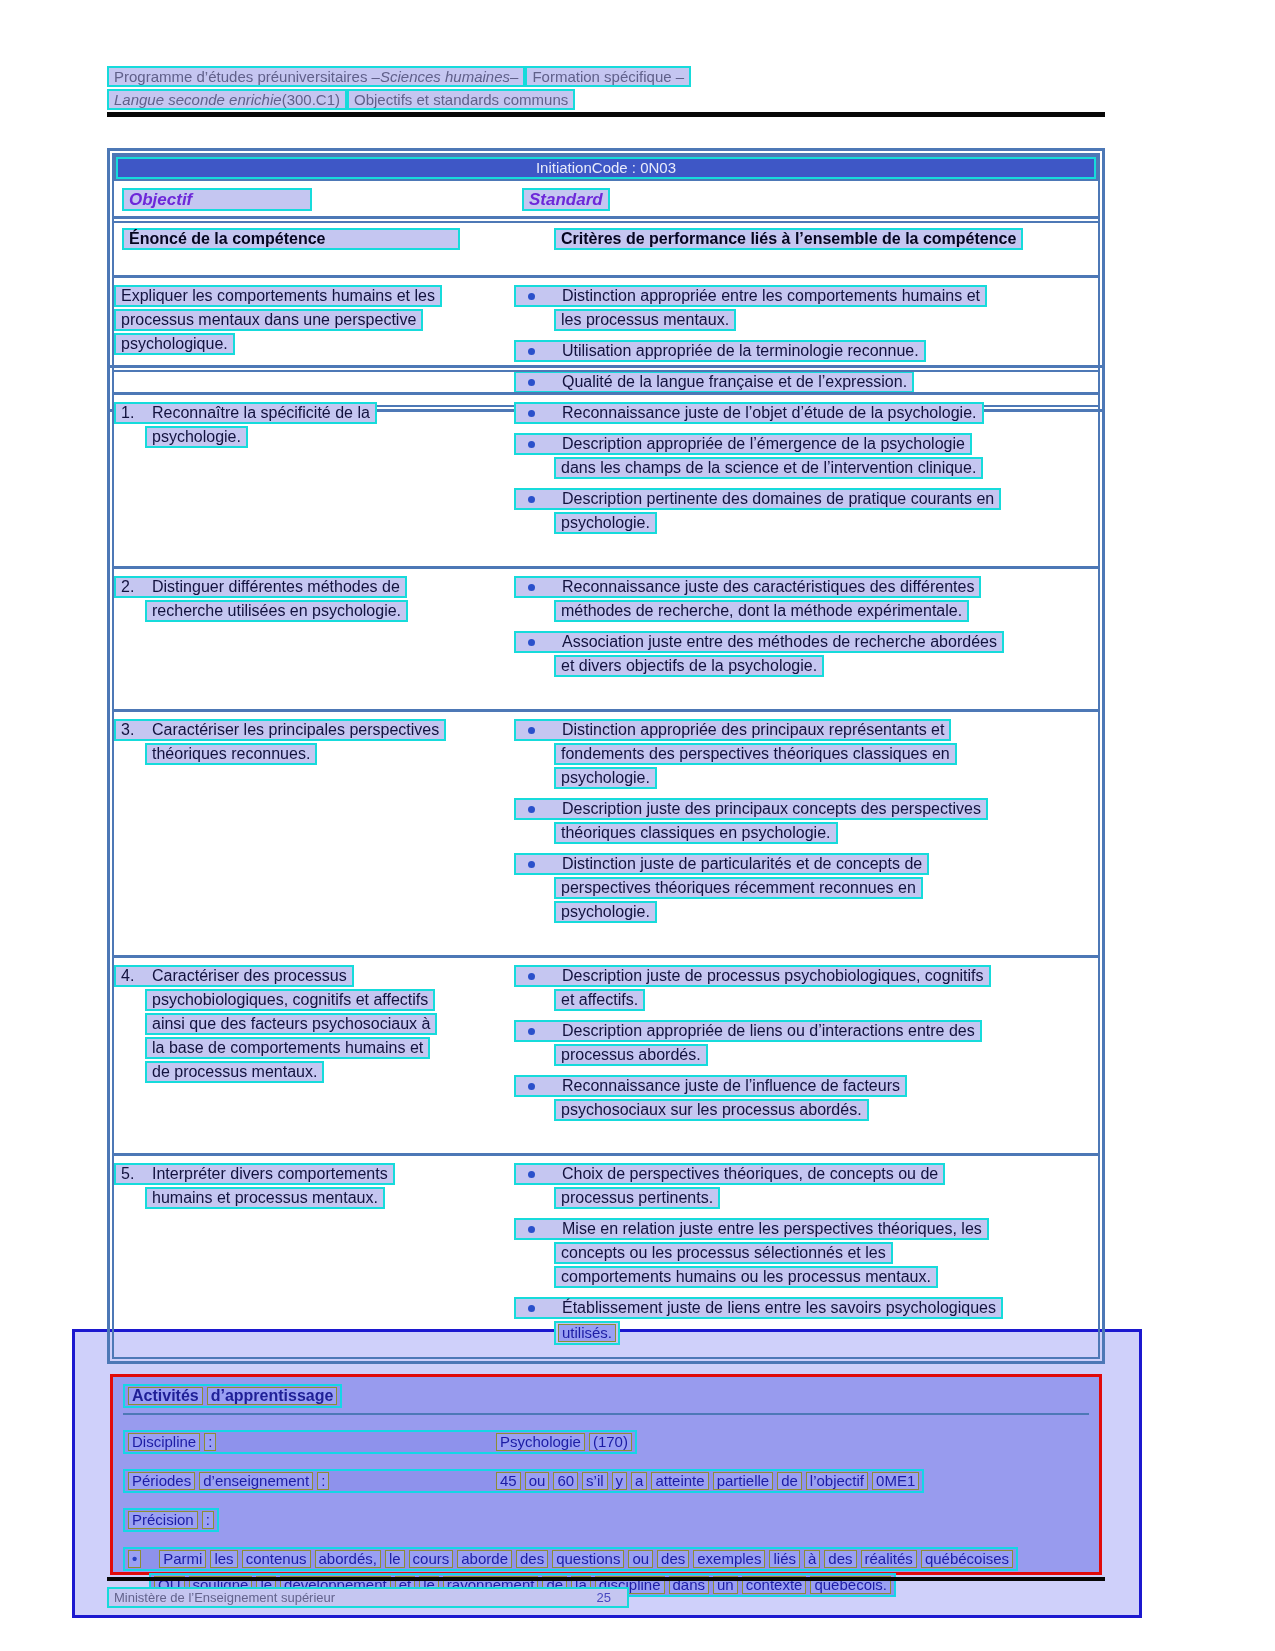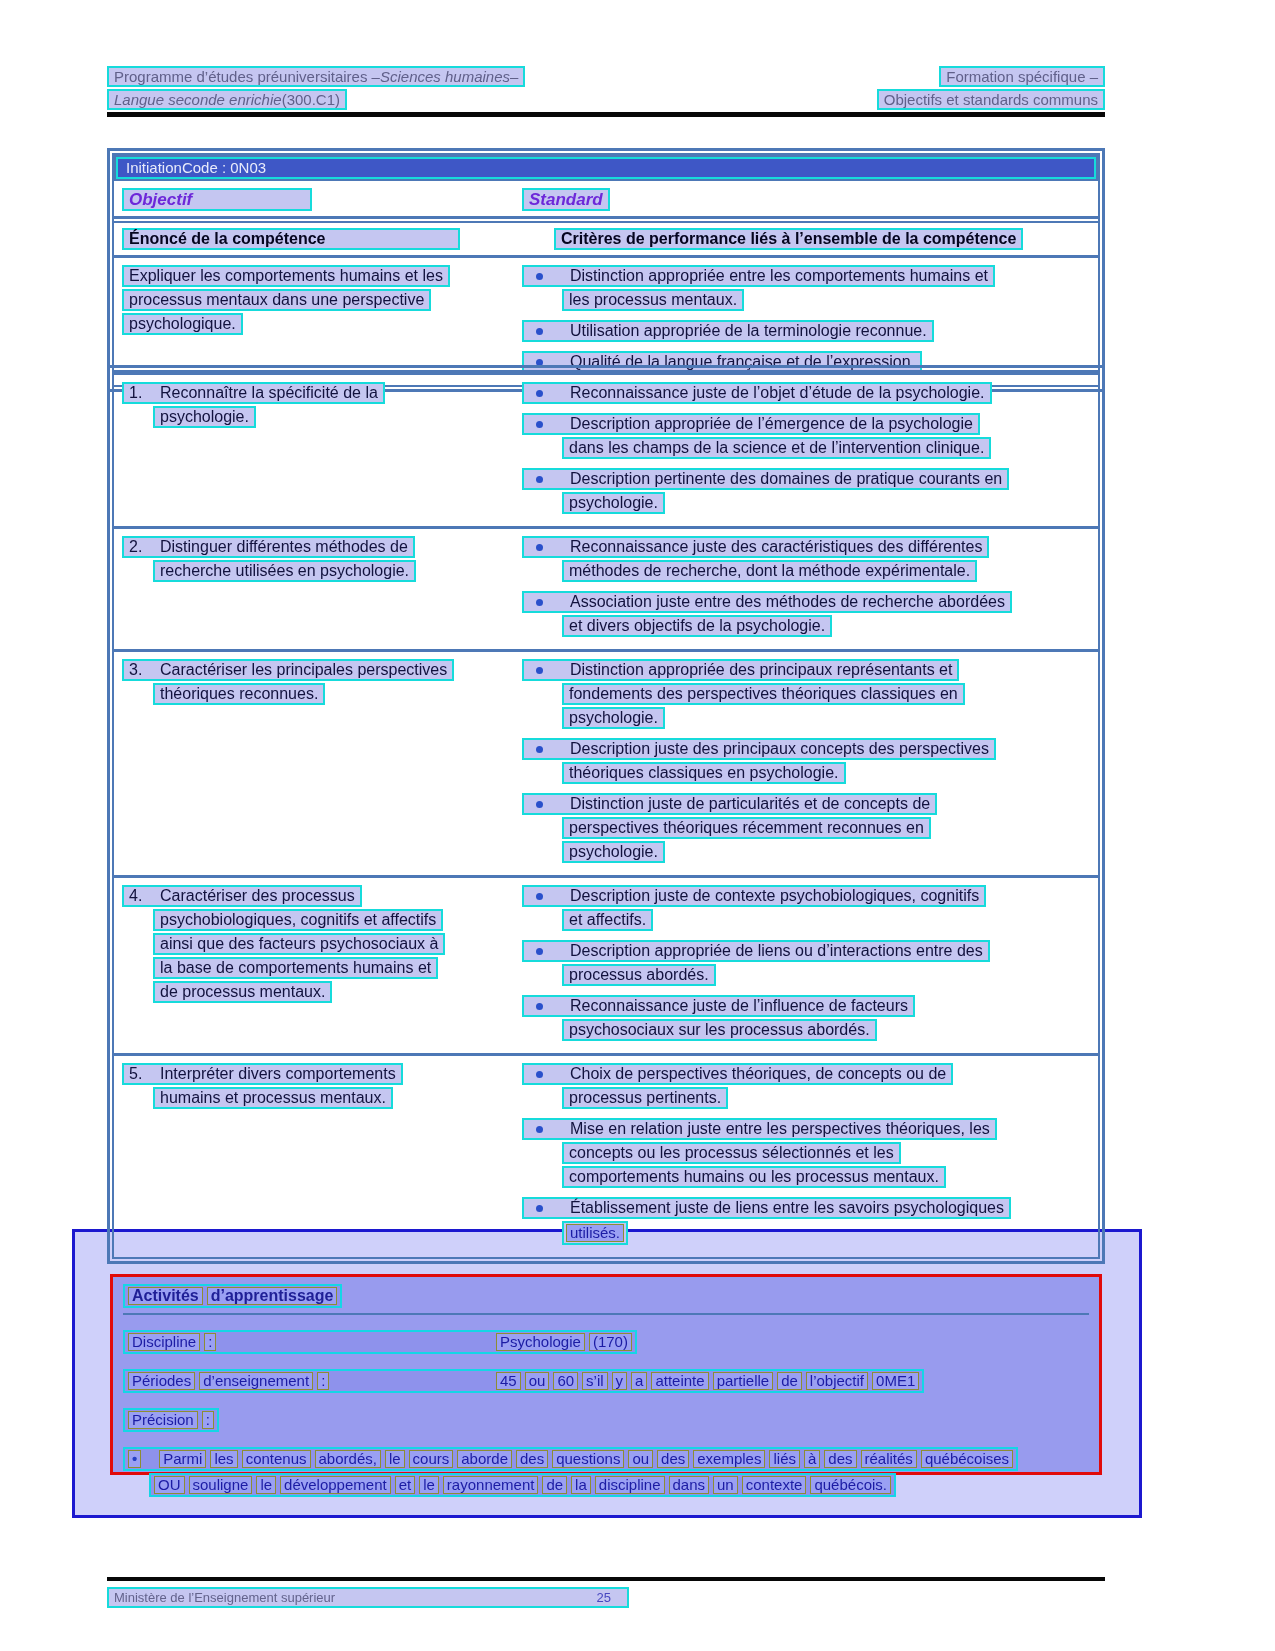--- a/index.html
+++ b/index.html
@@ -17,42 +17,42 @@
   .tline{margin-bottom:2px;}
   .bullet{margin-top:9px;}
   .bullet:first-child{margin-top:0;}
   .ind-num > .hl{margin-left:31px;}
   .ind-b > .hl{margin-left:40px;}
   .num{display:inline-block;width:31px;flex:none;}
   .dot{display:inline-block;width:7px;height:7px;border-radius:50%;
     background:#2a50cb;margin:0 27px 0 7px;flex:none;}
   
   .doc-header{position:absolute;left:107px;top:66px;width:998px;}
-  .hdr-row{display:flex;justify-content:space-between;margin-bottom:2px;}
+  .hdr-row{display:flex;margin-bottom:2px;}
   .h-box{color:#60608a;font-size:15px;line-height:15px;}
   .h-box i{font-style:italic;}
   .black-rule{position:absolute;left:107px;top:112px;width:998px;height:5px;background:#070707;}
   
   .tbl{box-sizing:border-box;width:998px;border:3px solid #4d78b6;padding:2px;background:transparent;}
   .tbl-abs{position:absolute;left:107px;}
   .tbl-in{border:2px solid #4d78b6;}
   .titlebar{background:#4d78b6;padding:2px;}
-  .titlebar-box{display:flex;justify-content:flex-start;align-items:center;
+  .titlebar-box{display:flex;justify-content:center;align-items:center;
     border:2px solid #16dbdb;background:#3e57c6;color:#e8ebfb;
     font-size:15px;line-height:16px;padding:1px 8px;}
   .objstd{display:flex;padding:7px 8px 5px;}
   .objstd .cell-l{width:400px;flex:none;}
   .o-hl{font-size:17px;font-weight:700;font-style:italic;color:#6d28d9;line-height:17px;}
   .obj-box{min-width:190px;}
   .dbl-rule{height:2px;border-top:3px solid #4d78b6;border-bottom:2px solid #4d78b6;}
   .thead-row{display:flex;padding:5px 8px;gap:32px;}
   .thead-row .cell-l{width:400px;flex:none;}
   .th{font-weight:700;font-size:16px;color:#05051f;}
   .wide{min-width:338px;}
-  .trow{display:flex;padding:7px 8px 10px;}
+  .trow{display:flex;padding:7px 0 10px;margin-top:20px;}
   .trow.rowline{border-top:3px solid #4d78b6;}
   .tleft{width:400px;flex:none;}
   .tright{flex:1;min-width:0;}
   
   .tbl2wrap{position:absolute;left:107px;top:365px;width:998px;}
   .t2{position:relative;z-index:1;}
   .bluebox{position:absolute;left:-35px;top:calc(100% - 35px);
     width:1070px;height:289px;box-sizing:border-box;
     border:3px solid #1c18cf;background:#cfd0fa;z-index:0;}
   
@@ -374,21 +374,21 @@
                   <span>la base de comportements humains et</span>
                 </span></div>
               <div class="tline ind-num"><span class="hl">
                   <span>de processus mentaux.</span>
                 </span></div>
             </div>
             <div class="tright">
               <div class="bullet">
                 <div class="tline"><span class="hl">
                     <i class="dot"></i>
-                    <span>Description juste de contexte psychobiologiques, cognitifs</span>
+                    <span>Description juste de processus psychobiologiques, cognitifs</span>
                   </span></div>
                 <div class="tline ind-b"><span class="hl">
                     <span>et affectifs.</span>
                   </span></div>
               </div>
               <div class="bullet">
                 <div class="tline"><span class="hl">
                     <i class="dot"></i>
                     <span>Description appropriée de liens ou d’interactions entre des</span>
                   </span></div>

